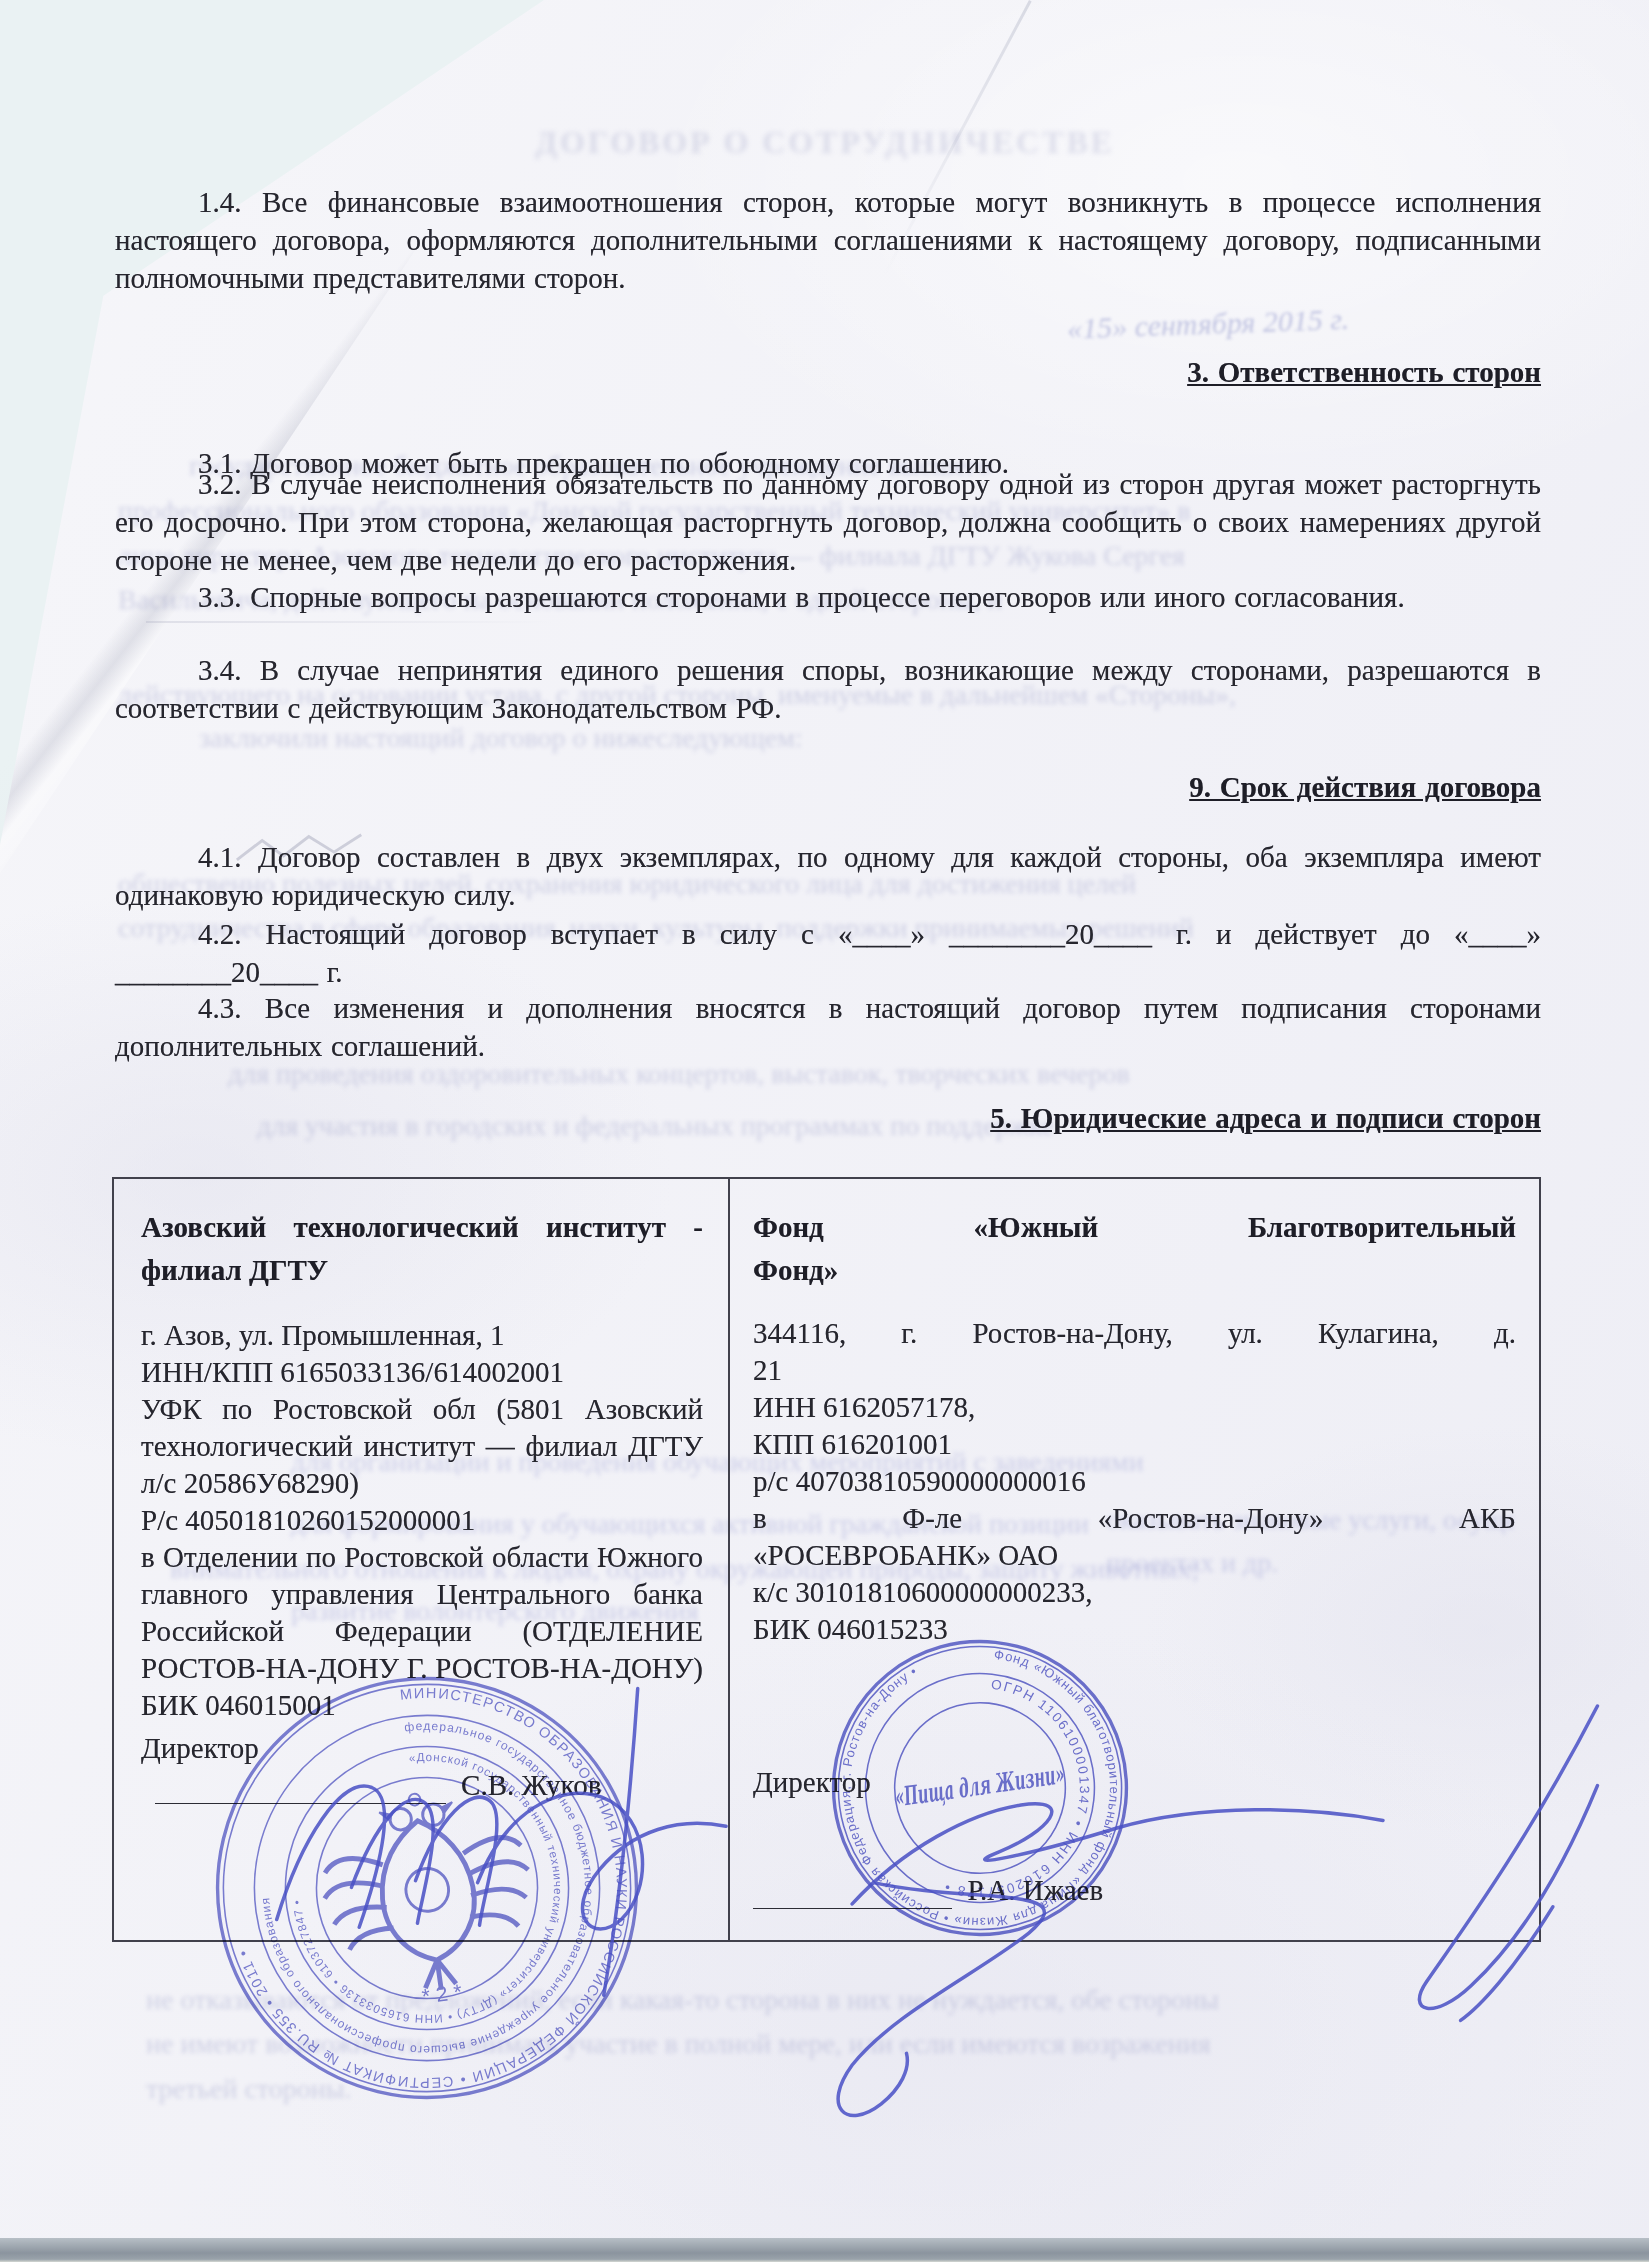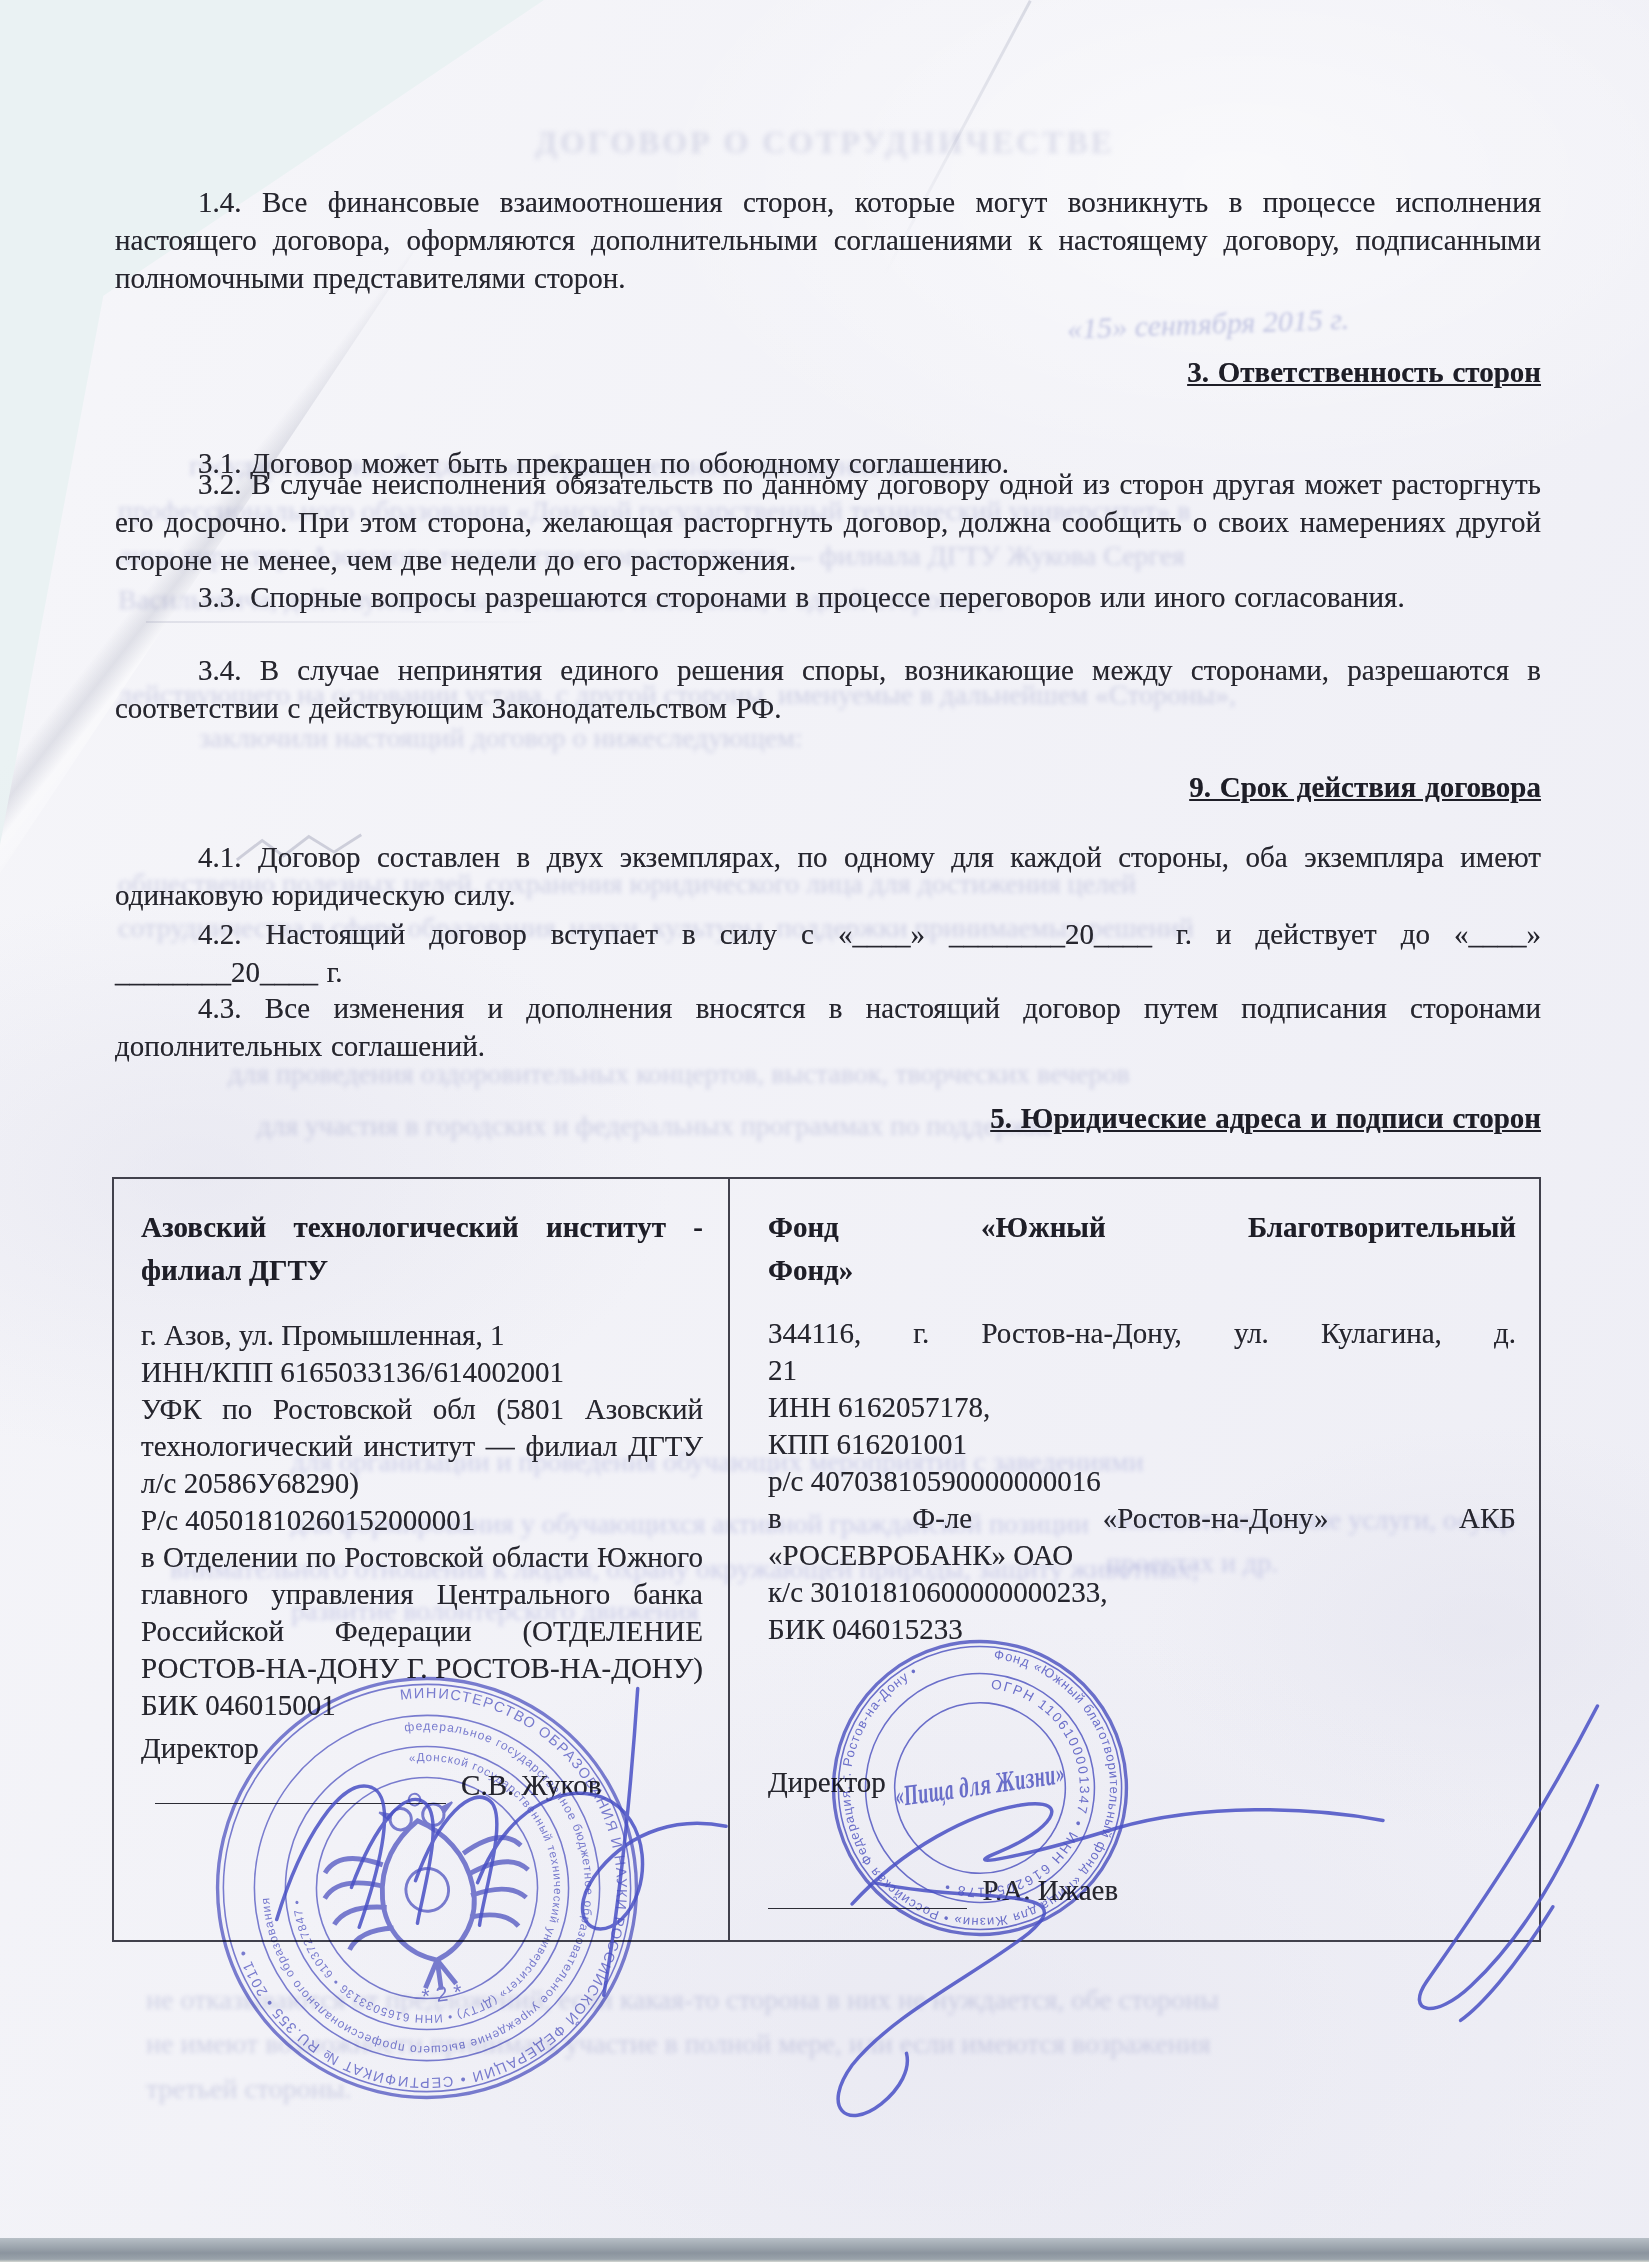--- a/index.html
+++ b/index.html
@@ -51,21 +51,21 @@
   }
   .hd{font-weight:bold;text-align:right;color:#1e1e27;text-decoration:underline;}
   
   .reqtable{
     position:absolute;left:112px;top:1177px;width:1425px;height:761px;
     border:2.4px solid #41414c;display:flex;z-index:3;
     color:#26262e;font-size:29px;line-height:37px;
     text-shadow:0 0 0.6px rgba(35,35,48,.5);
   }
   .cell-left{width:616px;border-right:2.4px solid #41414c;box-sizing:border-box;padding:27px 25px 0 27px;}
-  .cell-right{flex:1;box-sizing:border-box;padding:27px 23px 0 38px;}
+  .cell-right{flex:1;box-sizing:border-box;padding:27px 23px 0 23px;}
   .orgname{font-weight:bold;font-size:29px;line-height:43px;color:#1e1e27;}
   .cell-left .orgname{margin-bottom:25px;}
   .cell-right .orgname{margin-bottom:23px;}
   .jline{text-align:justify;text-align-last:justify;}
   .cl{white-space:nowrap;}
   .role-left{margin-top:5.8px;}
   .role-right{margin-top:116px;}
   .signrow{display:flex;align-items:flex-end;}
   .cell-right .signrow{margin-top:71px;}
   .sigline{display:inline-block;border-bottom:1.9px solid #2c2c35;height:29px;}

